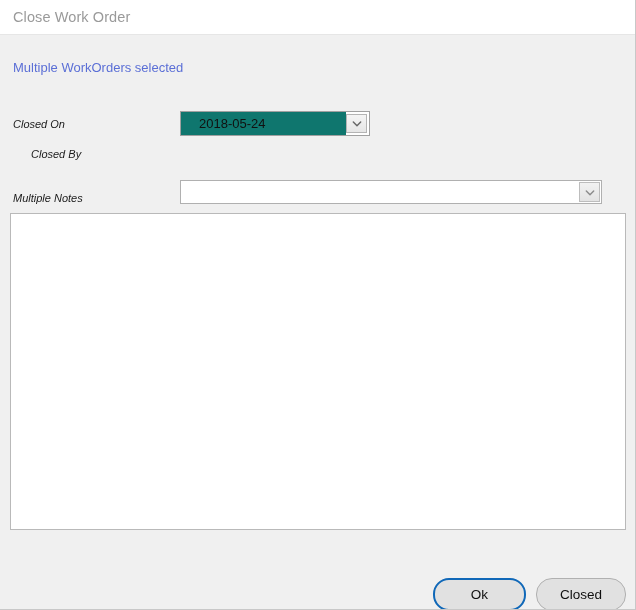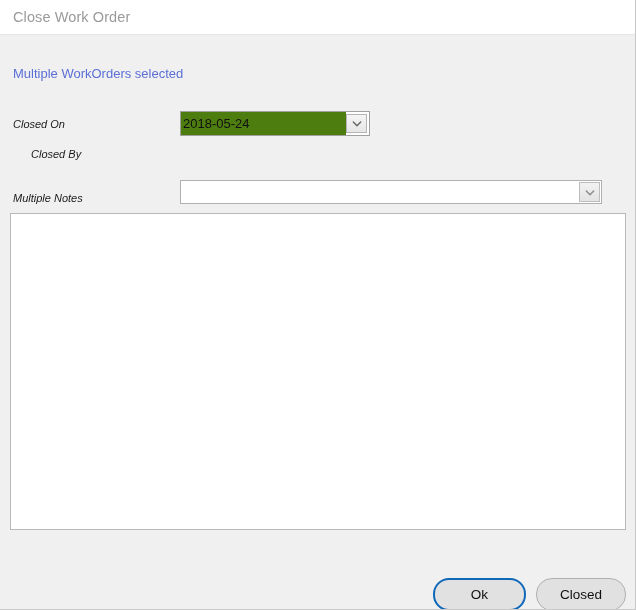--- a/index.html
+++ b/index.html
@@ -54,21 +54,21 @@
     left: 0;
     top: 36px;
     width: 636px;
     height: 574px;
     background: #f0f0f0;
   }
 
   .notice {
     position: absolute;
     left: 13px;
-    top: 30px;
+    top: 24px;
     font-size: 13px;
     color: #5b6fd6;
     white-space: nowrap;
   }
 
   .lbl {
     position: absolute;
     font-size: 11px;
     color: #1b1b1b;
     white-space: nowrap;
@@ -88,24 +88,24 @@
     box-sizing: border-box;
     background: #ffffff;
     border: 1px solid #a0a0a0;
     display: flex;
     align-items: stretch;
   }
   .datepicker-value {
     flex: 1 1 auto;
     display: flex;
     align-items: center;
-    padding-left: 2px;
+    padding-left: 18px;
     font-size: 13px;
     color: #111111;
-    background: #4d7c0f;
+    background: #0f766e;
     overflow: hidden;
     white-space: nowrap;
   }
   .dp-btn {
     flex: 0 0 auto;
     width: 21px;
     margin: 2px 2px 2px 0;
     background: linear-gradient(to bottom, #f5f5f5 0%, #e6e6e6 100%);
     border: 1px solid #b4b4b4;
     box-sizing: border-box;

